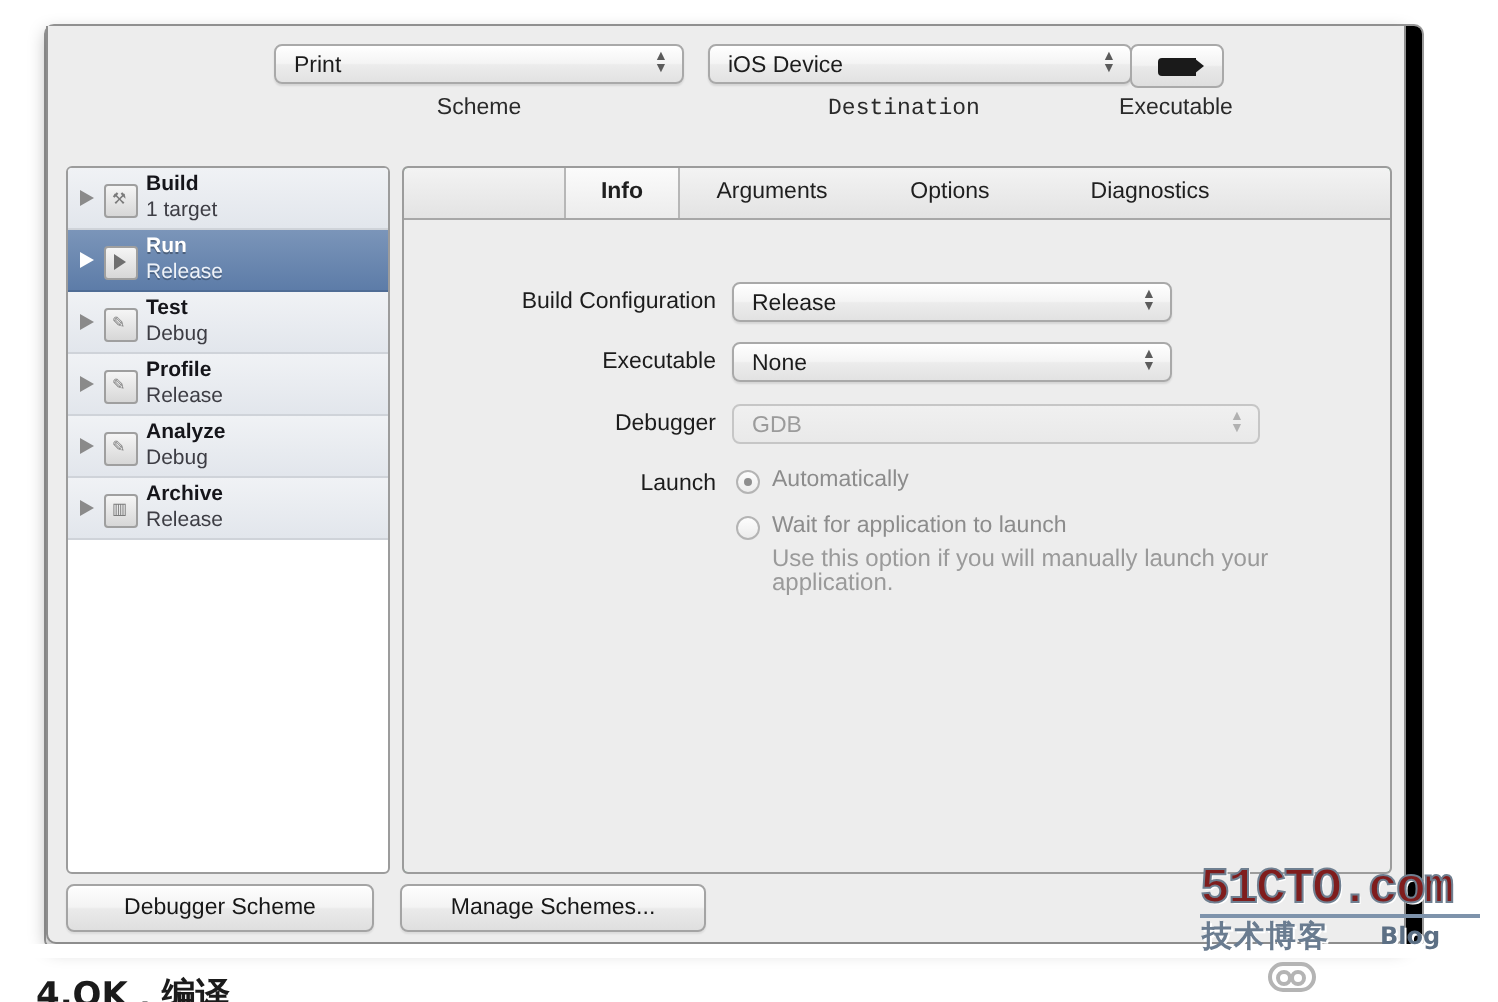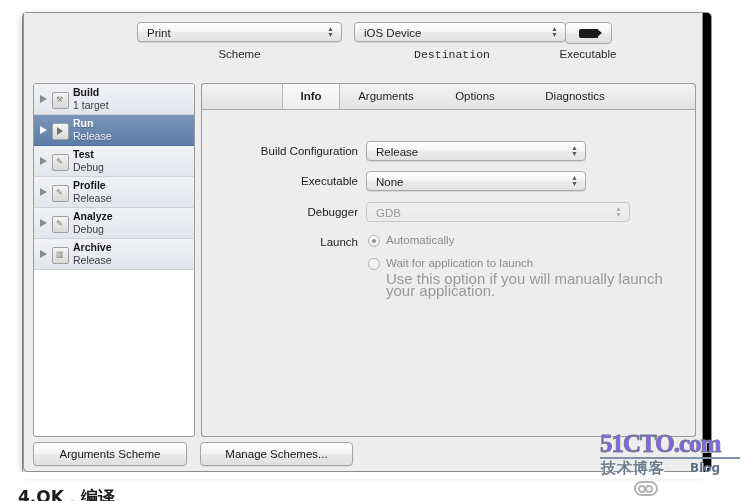--- a/index.html
+++ b/index.html
@@ -211,41 +211,41 @@
     width: 12px; height: 12px; border-radius: 50%;
     background: linear-gradient(180deg,#fdfdfd,#ececec);
     border: 1px solid #b4b4b4;
     box-sizing: border-box;
   }
   .radio.on::after {
     content: ""; position: absolute; left: 3px; top: 3px;
     width: 4px; height: 4px; border-radius: 50%; background: #8e8e8e;
   }
   .radio-label { position: absolute; font-size: 11.5px; color: #8c8c8c; line-height: 13px; }
-  .radio-hint  { position: absolute; font-size: 15px; color: #9a9a9a; line-height: 12px; }
+  .radio-hint  { position: absolute; font-size: 12px; color: #9a9a9a; line-height: 12px; }
 
   
   .bottom-bar { position: absolute; left: 0; bottom: 0; width: 100%; height: 36px; }
   .btn {
     position: absolute; top: 7px; height: 22px;
     background: linear-gradient(180deg,#fefefe 0%,#f3f3f3 48%,#eaeaea 52%,#dfdfdf 100%);
     border: 1px solid #a4a4a4; border-radius: 4px;
     font-size: 11.5px; color: #171717; line-height: 22px; text-align: center;
     box-shadow: 0 1px 0 rgba(255,255,255,0.9) inset, 0 1px 1px rgba(0,0,0,0.08);
   }
   #duplicate-scheme-button { left: 9px; width: 152px; }
   #manage-schemes-button { left: 176px; width: 151px; }
 
   
   .wm { position: absolute; pointer-events: none; }
   #wm-51cto {
     left: 600px; top: 430px;
-    font-family: Liberation Serif, serif;
+    font-family: Liberation Mono, monospace;
     font-weight: bold; font-size: 25px; letter-spacing: -1px;
-    color: #8b5cf6;
+    color: #7f1d1d;
     -webkit-text-stroke: 1px #6f7f90;
     text-shadow: 1px 1px 0 #ffffff;
   }
   #wm-rule { left: 600px; top: 457px; width: 140px; height: 2px; background: #7e93ab; }
   #wm-cn {
     left: 601px; top: 459px;
     font-family: "DejaVu Sans", sans-serif;
     font-size: 15px; font-weight: bold;
     color: #6a7c90; letter-spacing: 1px;
     text-shadow: 1px 1px 0 #fff;
@@ -413,21 +413,21 @@
             <div class="radio-label" style="left: 184px; top: 124px;">Automatically</div>
             <div class="radio" style="left: 166px; top: 148px;"></div>
             <div class="radio-label" style="left: 184px; top: 147px;">Wait for application to launch</div>
             <div class="radio-hint" style="left: 184px; top: 163px;">Use this option if you will manually launch your application.</div>
           </div>
       </div>
 
     </div>
 
     <div class="bottom-bar">
-      <div class="btn" id="duplicate-scheme-button">Arguments Scheme</div>
+      <div class="btn" id="duplicate-scheme-button">Debugger Scheme</div>
       <div class="btn" id="manage-schemes-button">Manage Schemes...</div>
     </div>
 
   </div>
 
   <div class="clipbar"></div>
 
   <div class="wm" id="wm-51cto">51CTO.com</div>
   <div class="wm" id="wm-rule"></div>
   <div class="wm" id="wm-cn">技术博客</div>

